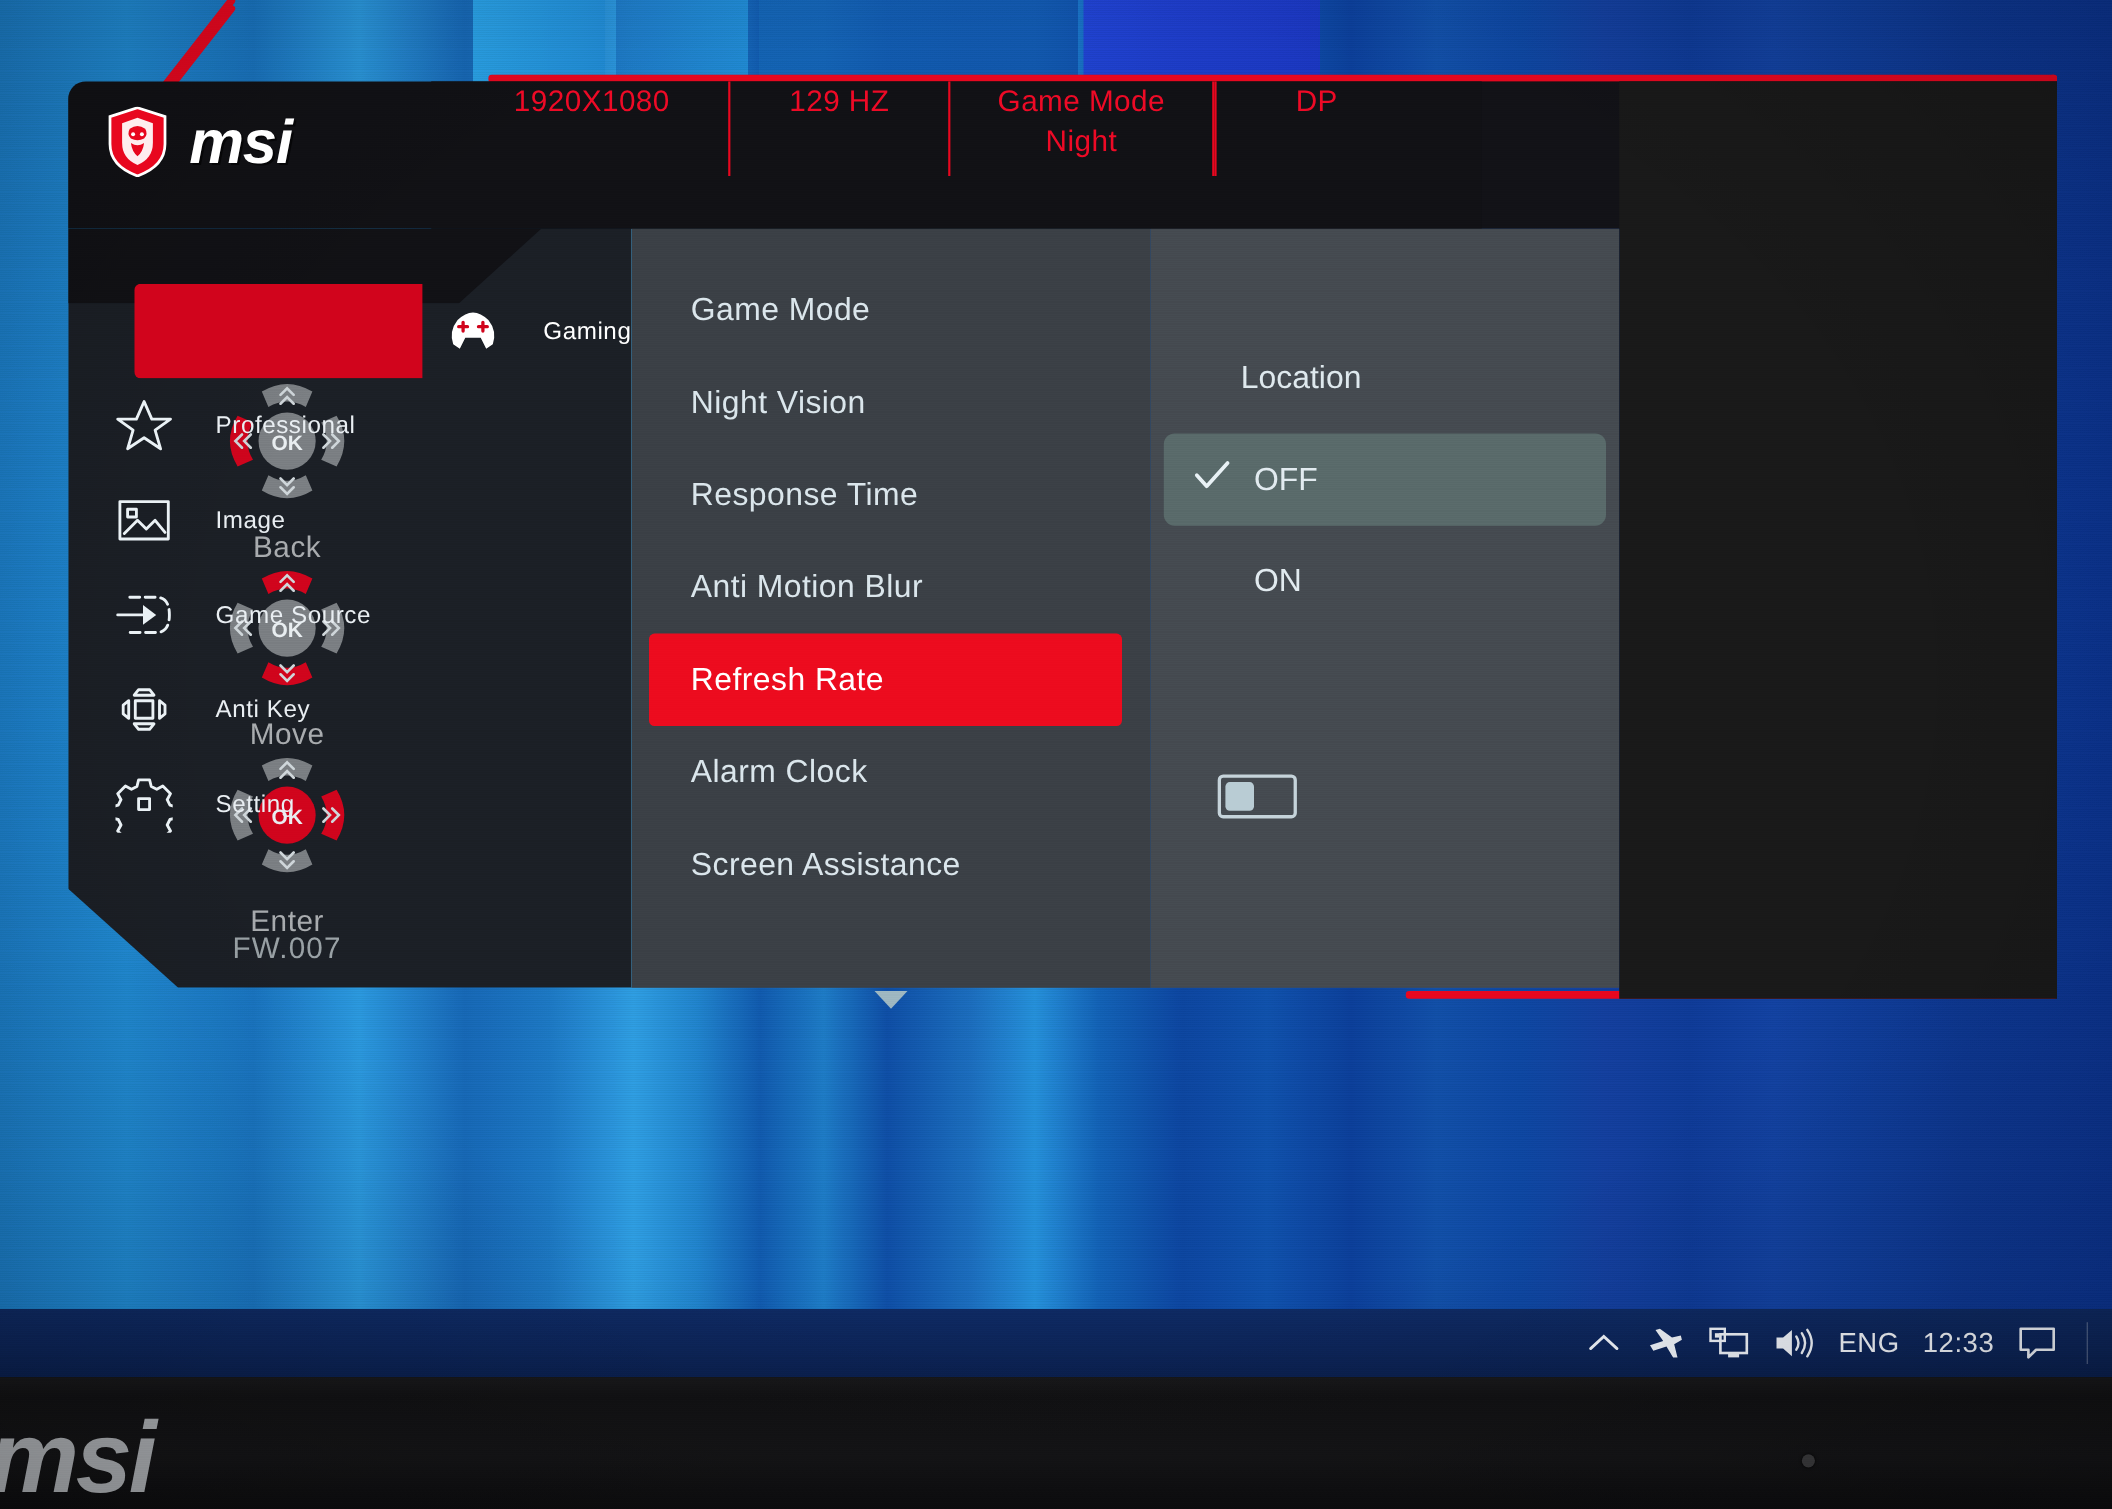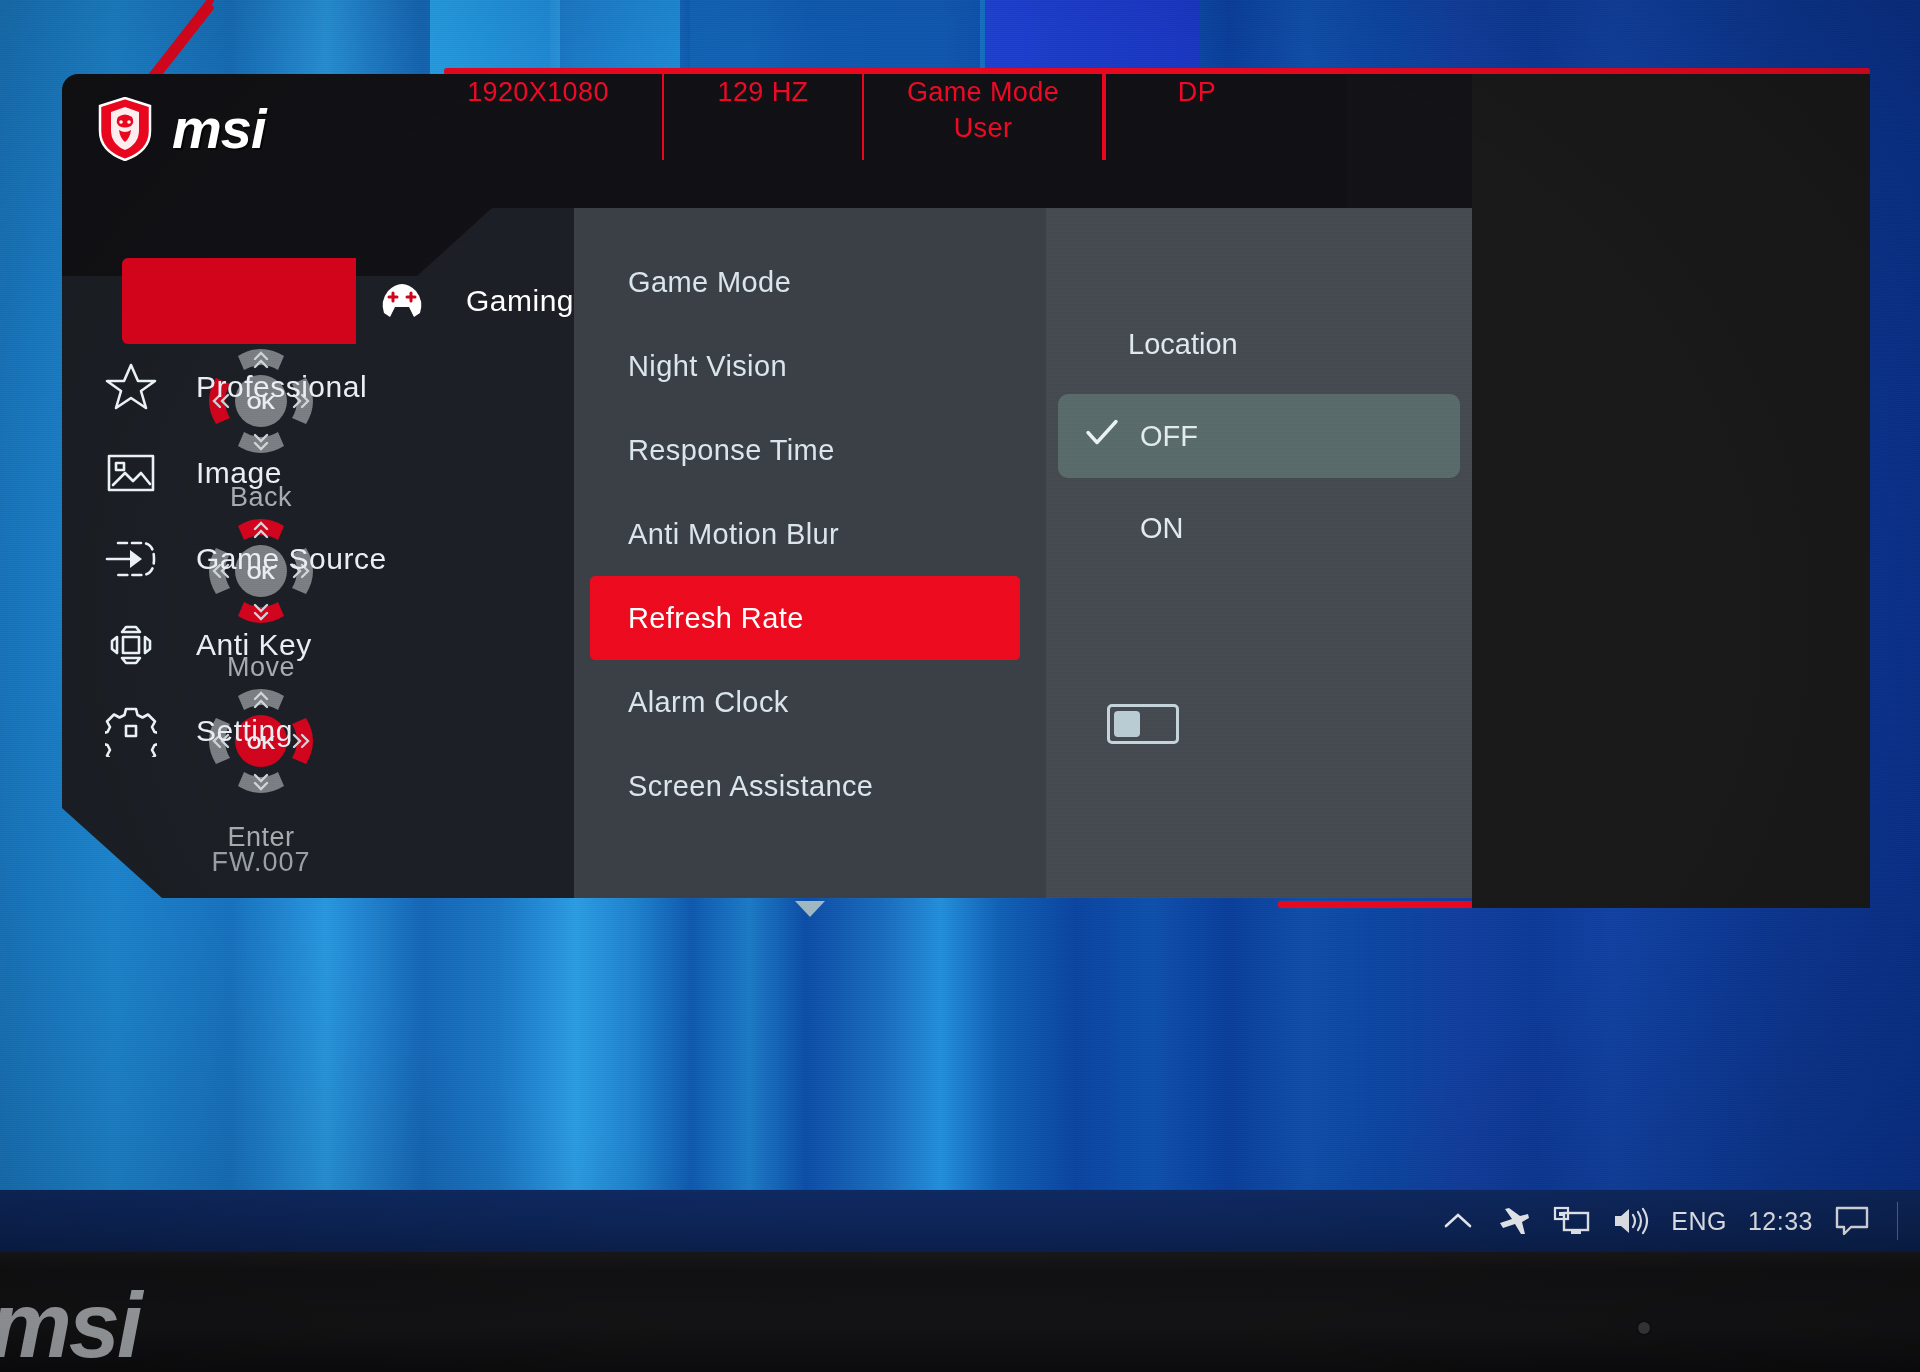--- a/index.html
+++ b/index.html
@@ -141,21 +141,21 @@
     clip-path: polygon(0 0, 430px 0, 355px 68px, 0 68px);
   }
 
   
   .side-list { position:absolute; left:0px; top:190px; width:512px; }
   .side-item {
     position:relative; height:86px; display:flex; align-items:center;
     padding-left:42px; gap:38px; margin-bottom:0px;
   }
   .side-item .s-label {
-    font-size:30px; color:#e9eef2; letter-spacing:.5px;
+    font-size:22px; color:#e9eef2; letter-spacing:.5px;
   }
   .side-item.active { color:#fff; }
   .side-item.active .s-label { color:#ffffff; }
   .side-hl {
     position:absolute; left:18px; top:0; width:412px; height:86px;
     background:#d1041c; border-radius:6px 0 0 6px;
     clip-path: polygon(0 0, 350px 0, 412px 43px, 350px 86px, 0 86px);
     z-index:0;
   }
   .side-item > * { position:relative; z-index:1; }
@@ -267,21 +267,21 @@
         <div class="status-cell" style="width: 248px;">
           <div>1920X1080</div>
         </div>
         <div class="status-div"></div>
         <div class="status-cell" style="width: 198px;">
           <div>129 HZ</div>
         </div>
         <div class="status-div"></div>
         <div class="status-cell" style="width: 238px;">
           <div>Game Mode</div>
-          <div>User</div>
+          <div>Night</div>
         </div>
         <div class="status-div"></div>
         <div class="status-div"></div>
         <div class="status-cell" style="width: 182px;">
           <div>DP</div>
         </div>
       </div>
 
     <div class="side-list" id="side-list">
         <div class="side-item active">

